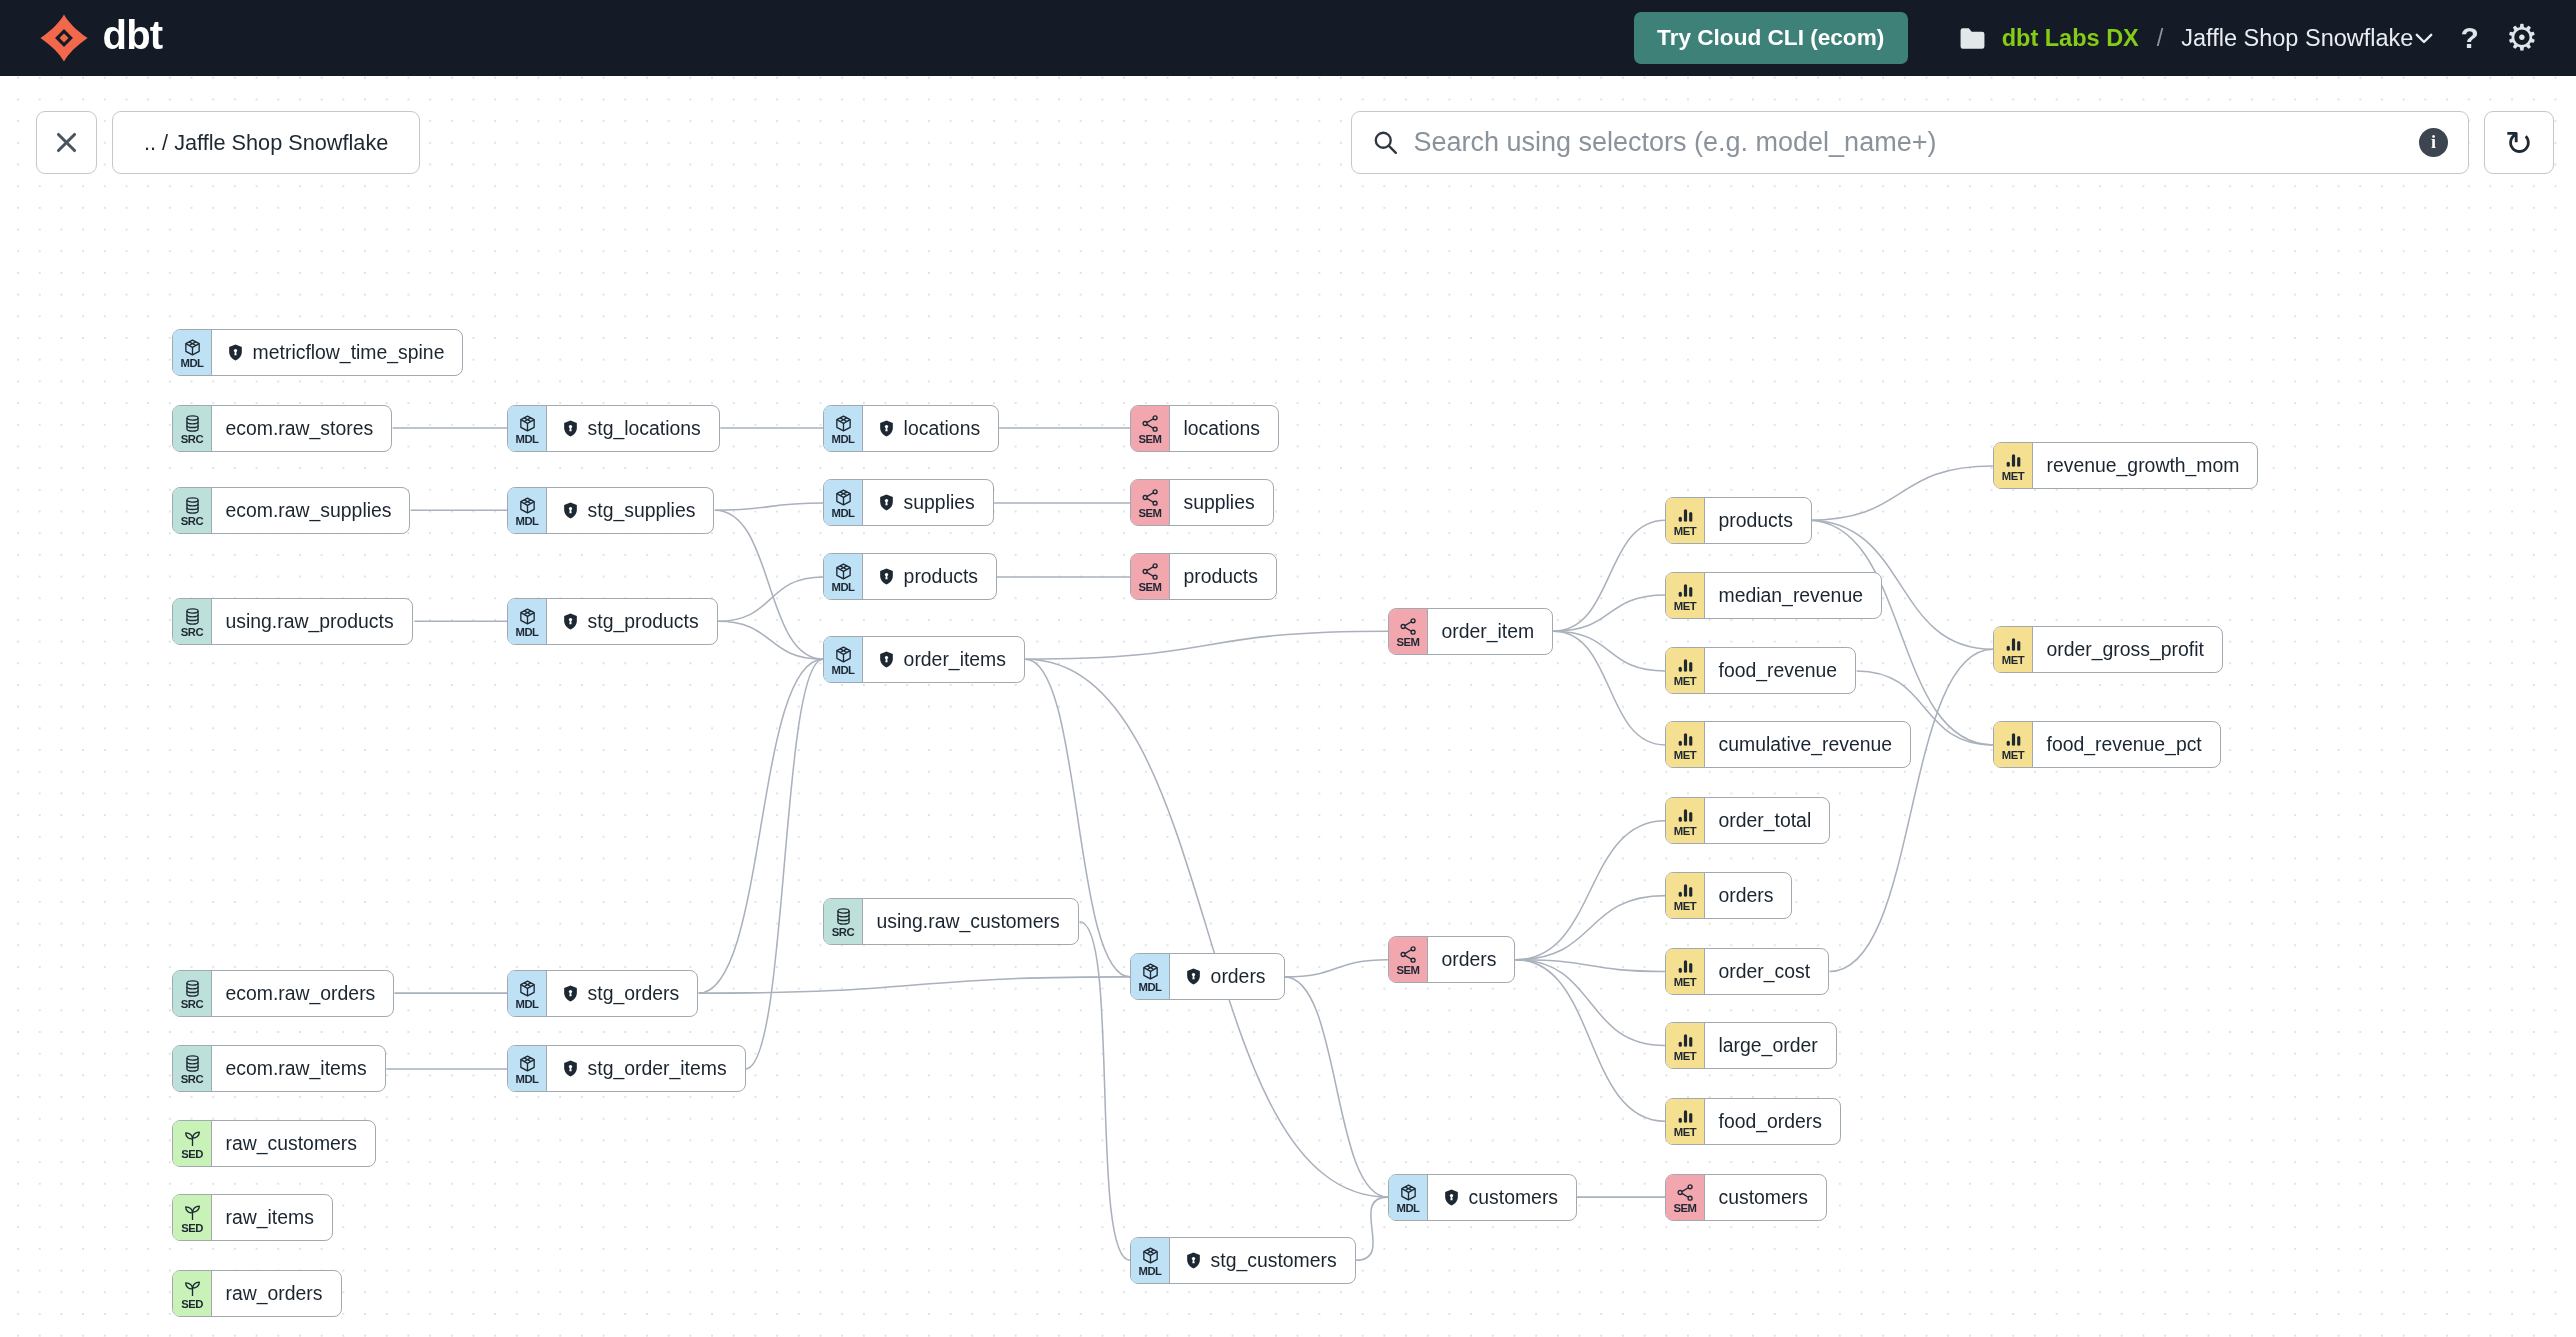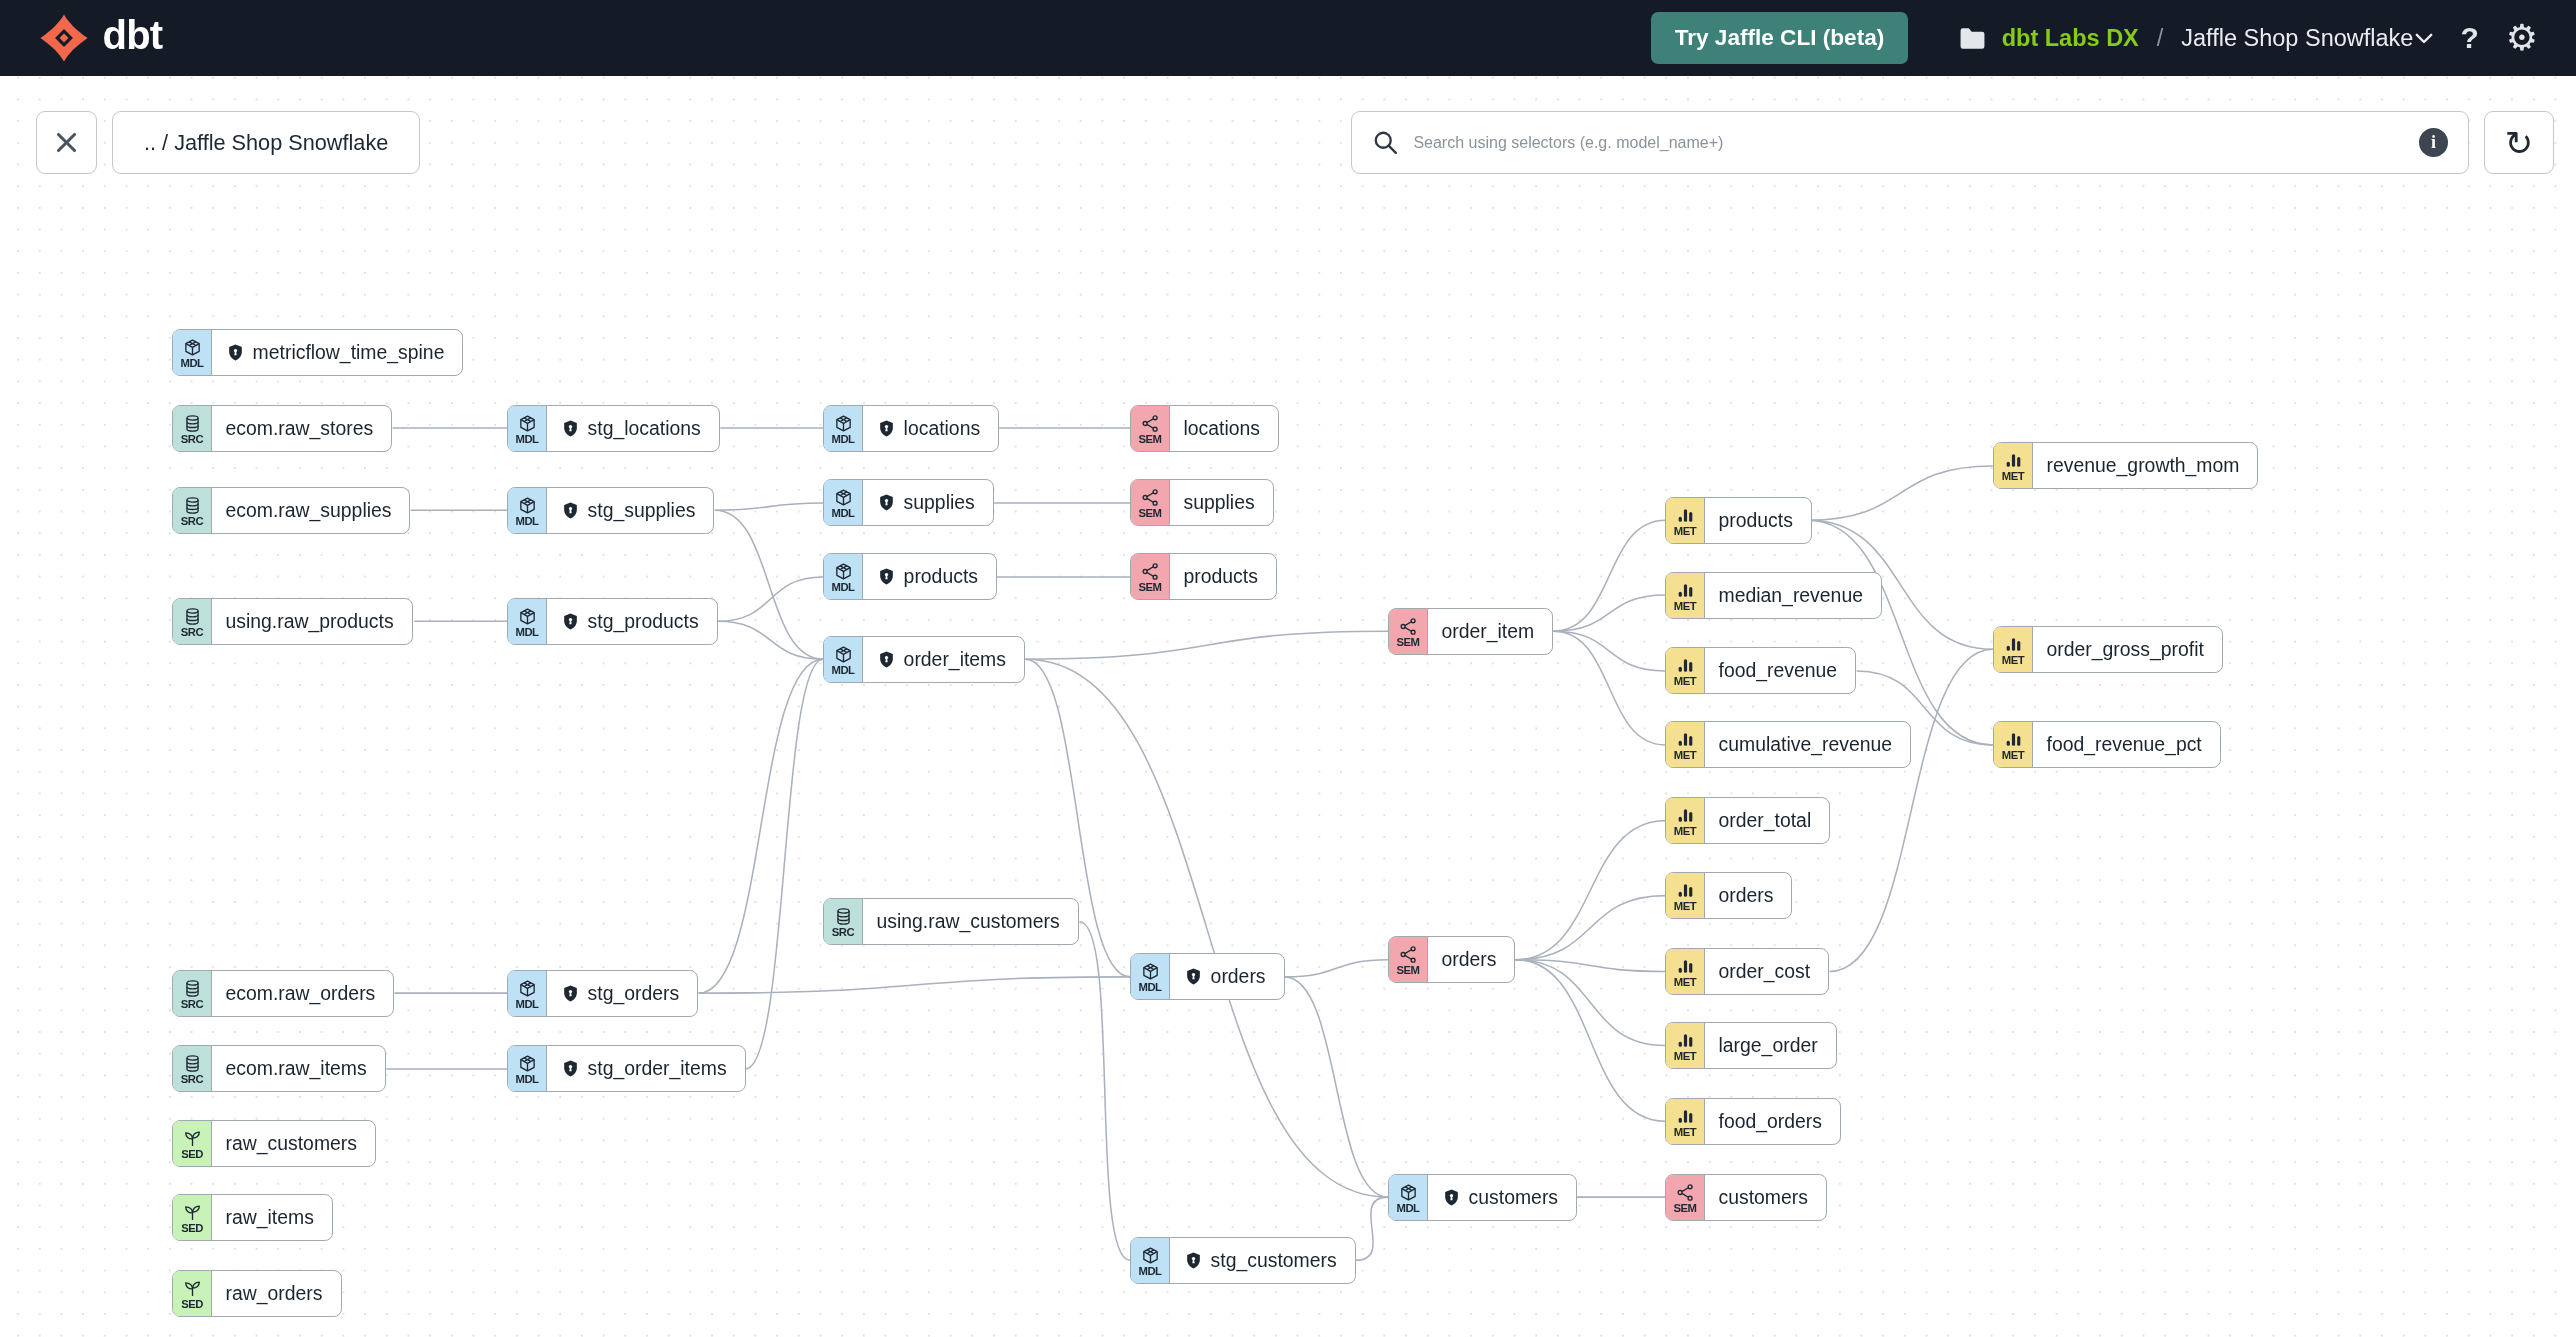--- a/index.html
+++ b/index.html
@@ -35,21 +35,21 @@
   .edges path { fill:none; stroke:#a9b1bd; stroke-width:1.7; }
 
   
   .tool-btn { position:absolute; top:35px; height:63px; background:#ffffff; border:1.6px solid #c2c8ce; border-radius:9px; display:flex; align-items:center; justify-content:center; cursor:pointer; }
   .close-btn { left:36px; width:61px; }
   .close-btn svg { width:25px; height:25px; }
   .crumb-btn { left:112px; padding:0 31px; font-size:21.7px; color:#1d2833; }
 
   .search-wrap { position:absolute; top:35px; left:1351px; width:1118px; height:63px; background:#ffffff; border:1.6px solid #c2c8ce; border-radius:9px; display:flex; align-items:center; padding:0 20px; }
   .search-wrap svg { width:27px; height:27px; flex:0 0 auto; }
-  .search-input { flex:1; border:none; outline:none; font-size:16px; color:#4c1d95; margin-left:14.4px; font-family:inherit; background:transparent; }
+  .search-input { flex:1; border:none; outline:none; font-size:27px; color:#4c1d95; margin-left:14.4px; font-family:inherit; background:transparent; }
   .search-input::placeholder { color:#8a929b; }
   .info-chip { width:29px; height:29px; border-radius:50%; background:#3c4550; color:#ffffff; font-size:18px; font-weight:700; font-family:"Liberation Serif",serif; display:flex; align-items:center; justify-content:center; cursor:pointer; flex:0 0 auto; }
   .refresh-btn { left:2484px; width:70px; font-size:34px; color:#1f2933; font-family:"DejaVu Sans",sans-serif; }
 
   
   .node { position:absolute; display:inline-flex; align-items:stretch; height:47px; background:#ffffff; border:1.5px solid #a0a8b0; border-radius:8.1px; cursor:pointer; }
   .nbadge { width:39px; flex:0 0 39px; display:flex; flex-direction:column; align-items:center; justify-content:center; border-right:1.5px solid #a0a8b0; border-radius:6.3px 0 0 6.3px; padding-top:2.7px; }
   .nbadge svg { width:19px; height:19px; }
   .nbadge .btype { font-size:11.3px; font-weight:600; color:#1d2833; letter-spacing:-0.5px; line-height:1.05; margin-top:0.9px; }
   .nlabel { display:flex; align-items:center; gap:8.1px; padding:0 18px 0 13.5px; font-size:19.4px; color:#1b2530; white-space:nowrap; }
@@ -63,21 +63,21 @@
   <header class="navbar">
     <div class="logo-wrap">
       <svg class="logo-mark" viewBox="0 0 64 64">
         <path d="M32 3 C37.5 12.5 46 21.5 61 32 C46 42.5 37.5 51.5 32 61 C26.5 51.5 18 42.5 3 32 C18 21.5 26.5 12.5 32 3 Z" fill="#f2684a"></path>
         <path d="M32 21 L43 32 L32 43 L21 32 Z" fill="#141b27"></path>
         <path d="M32 26.5 L37.5 32 L32 37.5 L26.5 32 Z" fill="#f2684a"></path>
       </svg>
       <span class="logo-text">dbt</span>
     </div>
     <div class="nav-right">
-      <button class="cta-btn">Try Jaffle CLI (beta)</button>
+      <button class="cta-btn">Try Cloud CLI (ecom)</button>
       <div class="crumb-cluster">
         <svg class="folder-icon" viewBox="0 0 24 22">
           <path d="M1.5 4 a2 2 0 0 1 2-2 h5.2 l2.6 3 h9.2 a2 2 0 0 1 2 2 v11 a2 2 0 0 1-2 2 h-17 a2 2 0 0 1-2-2 Z" fill="#e2e7ea"></path>
         </svg>
         <span class="account-name">dbt Labs DX</span>
         <span class="crumb-sep">/</span>
         <span class="project-name">
           <span>Jaffle Shop Snowflake</span>
           <svg class="nav-chevron" viewBox="0 0 20 12">
               <polyline points="2,2 10,10 18,2" fill="none" stroke="#e9edf1" stroke-width="2.6" stroke-linecap="round" stroke-linejoin="round"></polyline>

